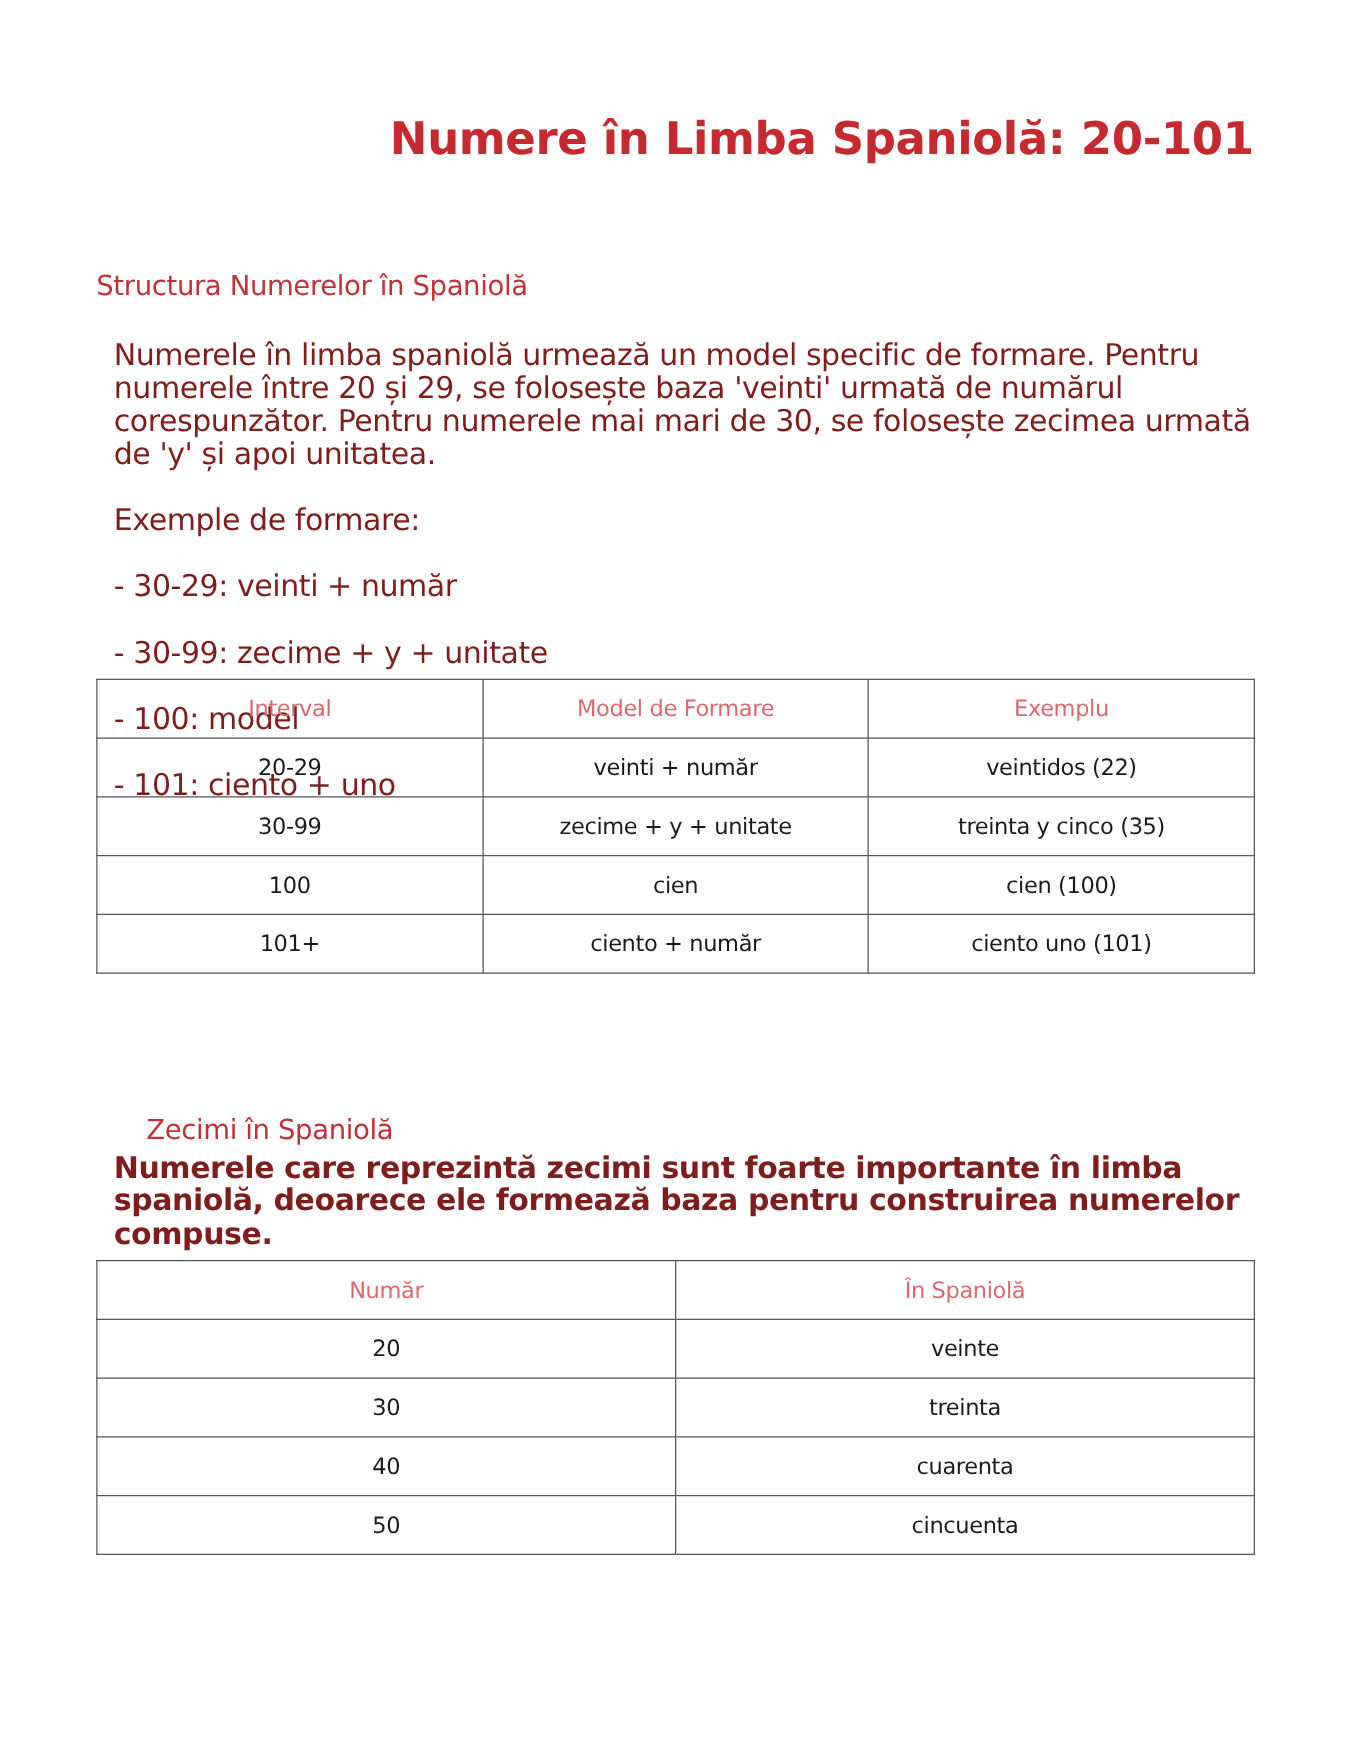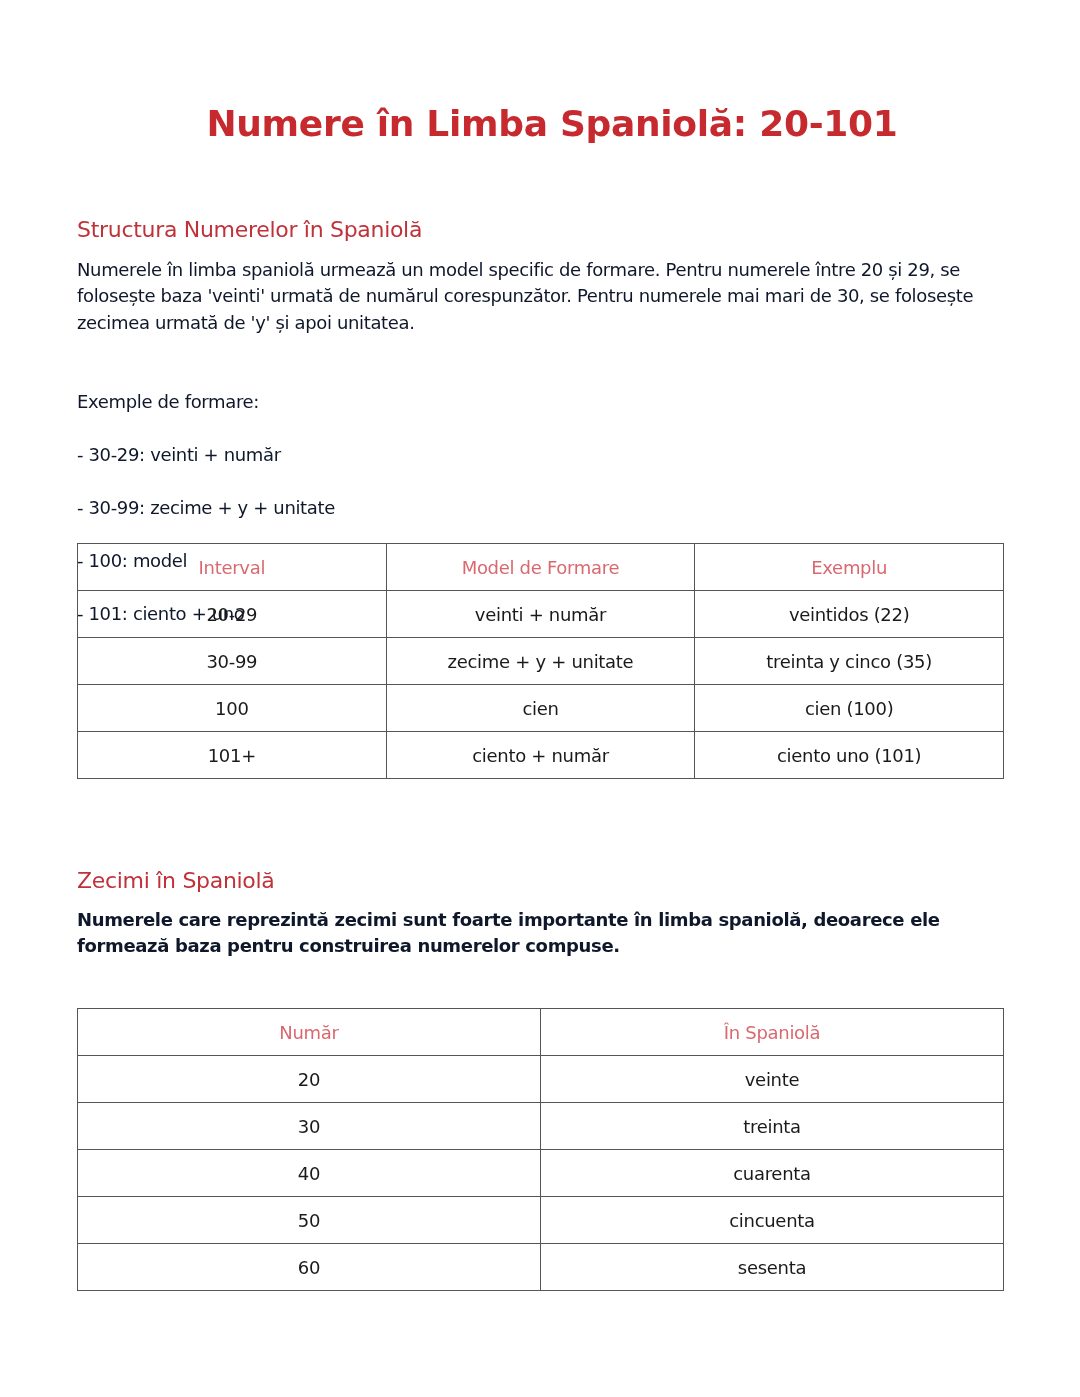--- a/index.html
+++ b/index.html
@@ -19,46 +19,46 @@
       position: absolute;
       left: 77px;
       top: 0;
       width: 926px;
     }
     .title {
       position: absolute;
       left: 0;
       top: 88px;
       width: 926px;
-      text-align: center;
+      text-align: right;
       font-size: 36px;
       font-weight: bold;
       color: #c62a2f;
       letter-spacing: -0.3px;
-      margin: 12px;
+      margin: 0;
       line-height: 48px;
     }
     .h2 {
       position: absolute;
       left: 0;
       margin: 0;
       font-size: 22px;
       font-weight: normal;
       color: #c0323a;
       line-height: 30px;
       letter-spacing: -0.3px;
     }
     .para {
       position: absolute;
       left: 0;
       width: 930px;
-      margin: 0;
-      font-size: 18px;
+      margin: 14px;
+      font-size: 24px;
       line-height: 26.4px;
-      color: #0f172a;
+      color: #7f1d1d;
       letter-spacing: -0.35px;
       white-space: pre-line;
     }
     table.grid {
       position: absolute;
       left: 0;
       width: 927px;
       border-collapse: collapse;
       table-layout: fixed;
     }
@@ -122,21 +122,21 @@
         <td>cien (100)</td>
       </tr>
       <tr>
         <td>101+</td>
         <td>ciento + număr</td>
         <td>ciento uno (101)</td>
       </tr>
     </tbody>
   </table>
 
-  <h2 class="h2" style="top:866px;">Zecimi în Spaniolă</h2>
+  <h2 class="h2" style="top:890px;margin-left:40px;">Zecimi în Spaniolă</h2>
 
   <p class="para" style="top:907px;font-weight:bold;">Numerele care reprezintă zecimi sunt foarte importante în limba spaniolă, deoarece ele formează baza pentru construirea numerelor compuse.</p>
 
   <table class="grid" style="top:1008px;padding-left:44px;">
     <thead>
       <tr>
         <th>Număr</th>
         <th>În Spaniolă</th>
       </tr>
     </thead>
@@ -150,20 +150,16 @@
         <td>treinta</td>
       </tr>
       <tr>
         <td>40</td>
         <td>cuarenta</td>
       </tr>
       <tr>
         <td>50</td>
         <td>cincuenta</td>
       </tr>
-      <tr>
-        <td>60</td>
-        <td>sesenta</td>
-      </tr>
     </tbody>
   </table>
 
 </div>
 
 </body></html>

